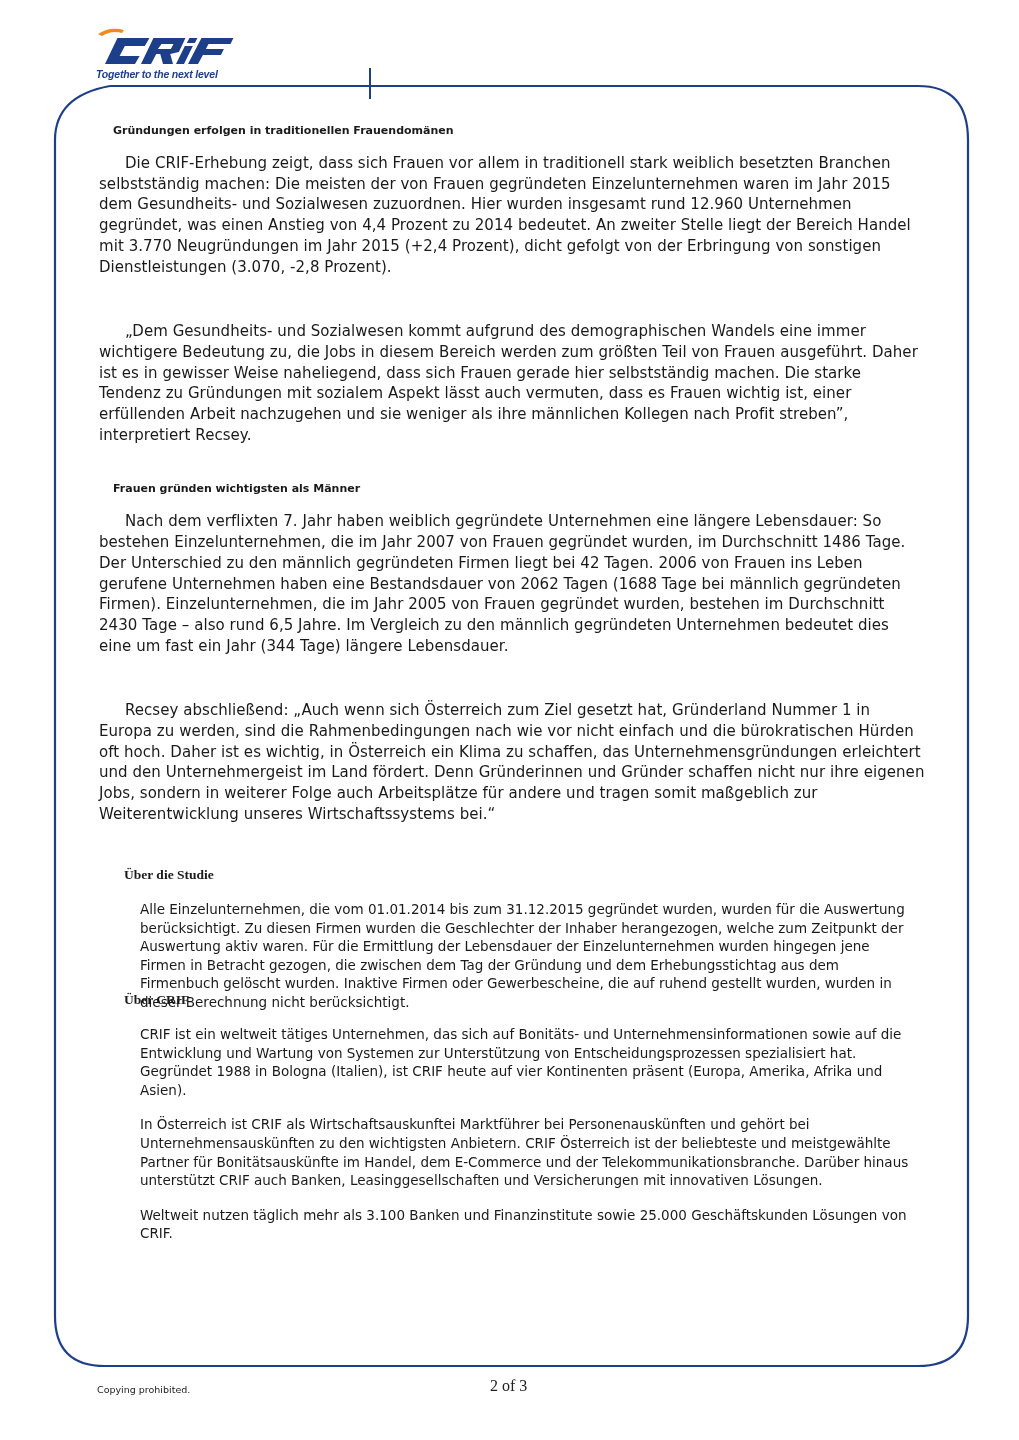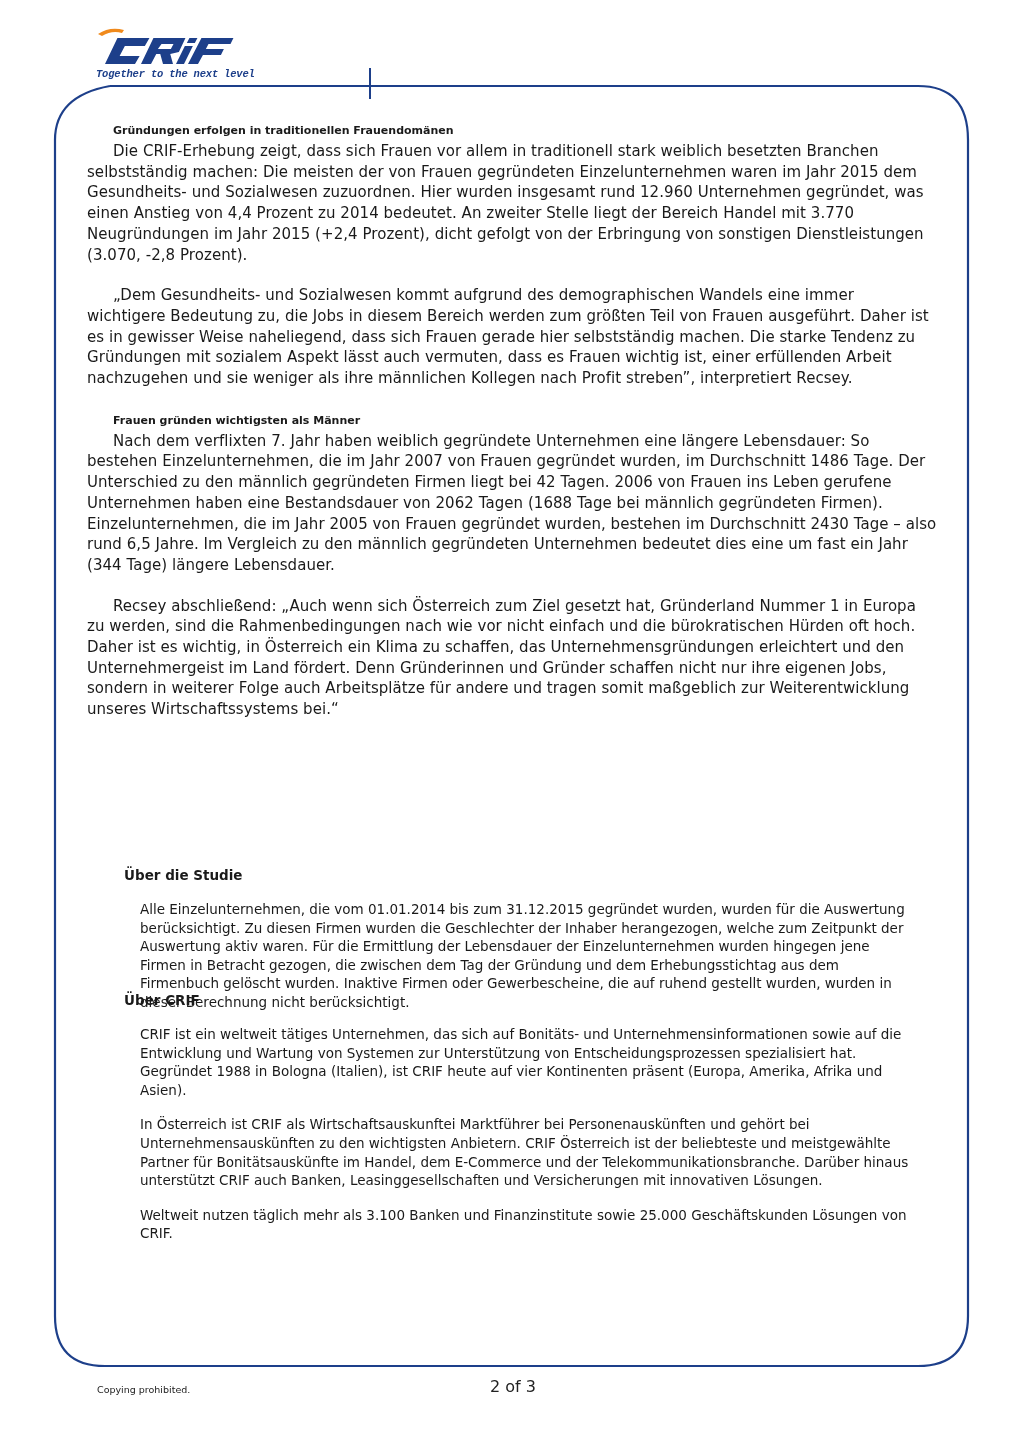--- a/index.html
+++ b/index.html
@@ -1,31 +1,31 @@
 <!DOCTYPE html>
 <html><head>
   <meta charset="utf-8">
   <style>
     html, body { margin: 0; padding: 0; background: #ffffff; }
     body { width: 1019px; height: 1440px; position: relative; overflow: hidden;
       font-family: "DejaVu Sans", sans-serif; color: #1a1a1a; }
     .logo { position: absolute; left: 92px; top: 24px; width: 150px; height: 60px; }
     .logo svg { display: block; }
-    .tagline { position: absolute; left: 96px; top: 68px; font-family: Liberation Mono, monospace;
+    .tagline { position: absolute; left: 96px; top: 68px; font-family: Liberation Sans, sans-serif;
       font-style: italic; font-weight: bold; font-size: 10.5px; color: #1d3f8a; letter-spacing: -0.2px; }
     .frame { position: absolute; left: 0; top: 0; width: 1019px; height: 1440px; pointer-events: none; }
     .content { position: absolute; left: 87px; top: 121px; width: 850px; }
     .h { font-weight: bold; font-size: 11px; margin: 0 0 0 26px; line-height: 20px; }
-    .p { font-size: 15px; line-height: 20.7px; margin: 0; text-indent: 26px; letter-spacing: 0.05px; }
+    .p { font-size: 15px; line-height: 20.7px; margin: 12px; text-indent: 26px; letter-spacing: 0.05px; }
     .gap { height: 20px; }
     .box { position: absolute; left: 124px; width: 810px; }
-    .box .bh { font-weight: bold; font-size: 13.5px; line-height: 18px; margin: 0; }
+    .box .bh { font-weight: bold; font-size: 13.5px; line-height: 18px; margin: 0; font-family: Liberation Serif, serif; }
     .box .bp { font-size: 13.5px; line-height: 18.6px; margin: 16px; }
     .footer-left { position: absolute; left: 97px; top: 1384px; font-size: 9.5px; color: #222; }
-    .footer-page { position: absolute; left: 490px; top: 1377px; font-size: 16px; color: #222; }
+    .footer-page { position: absolute; left: 490px; top: 1377px; font-size: 16px; color: #222; font-family: Liberation Serif, serif; }
   </style>
 </head>
 <body>
 
 <svg class="frame" width="1019" height="1440" viewBox="0 0 1019 1440">
   <path d="M 110 86 L 918 86 Q 968 86 968 140 L 968 1316 Q 968 1366 918 1366 L 105 1366 Q 55 1366 55 1316 L 55 140 Q 55 96 110 86" fill="none" stroke="#1d3f8a" stroke-width="2.2"></path>
   <line x1="370" y1="68" x2="370" y2="99" stroke="#1d3f8a" stroke-width="2"></line>
 </svg>
 
 <div class="logo">

